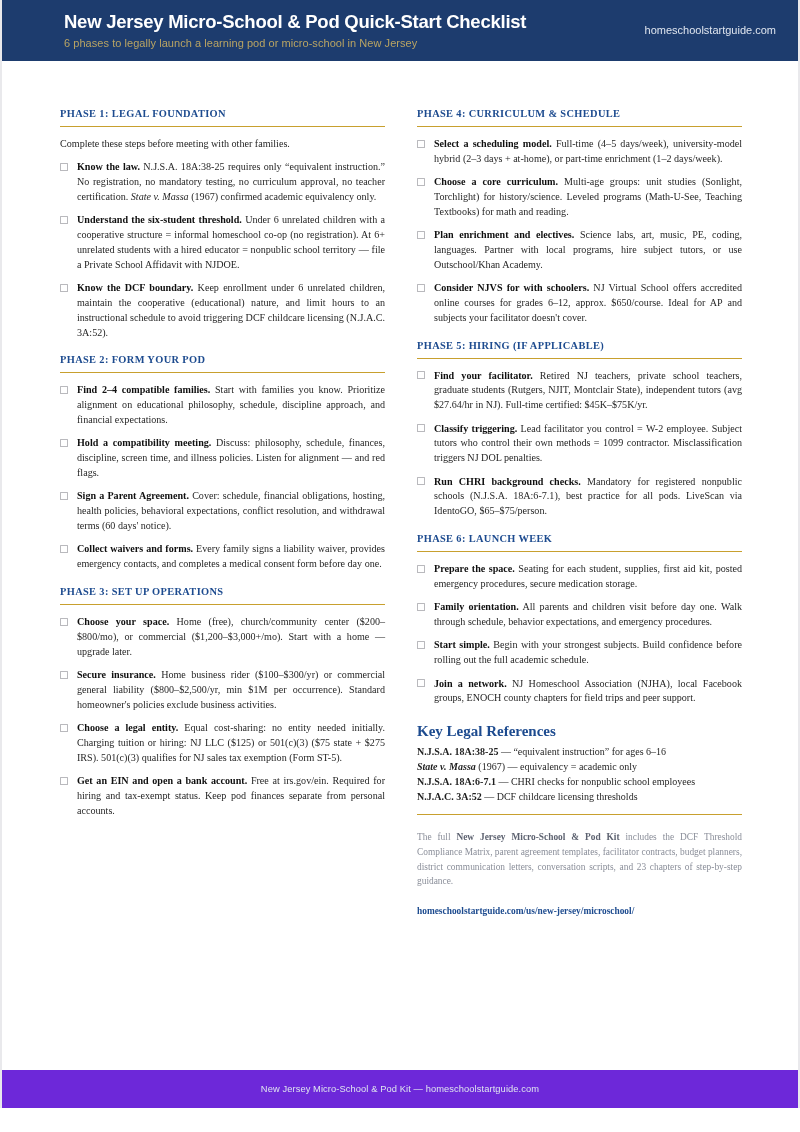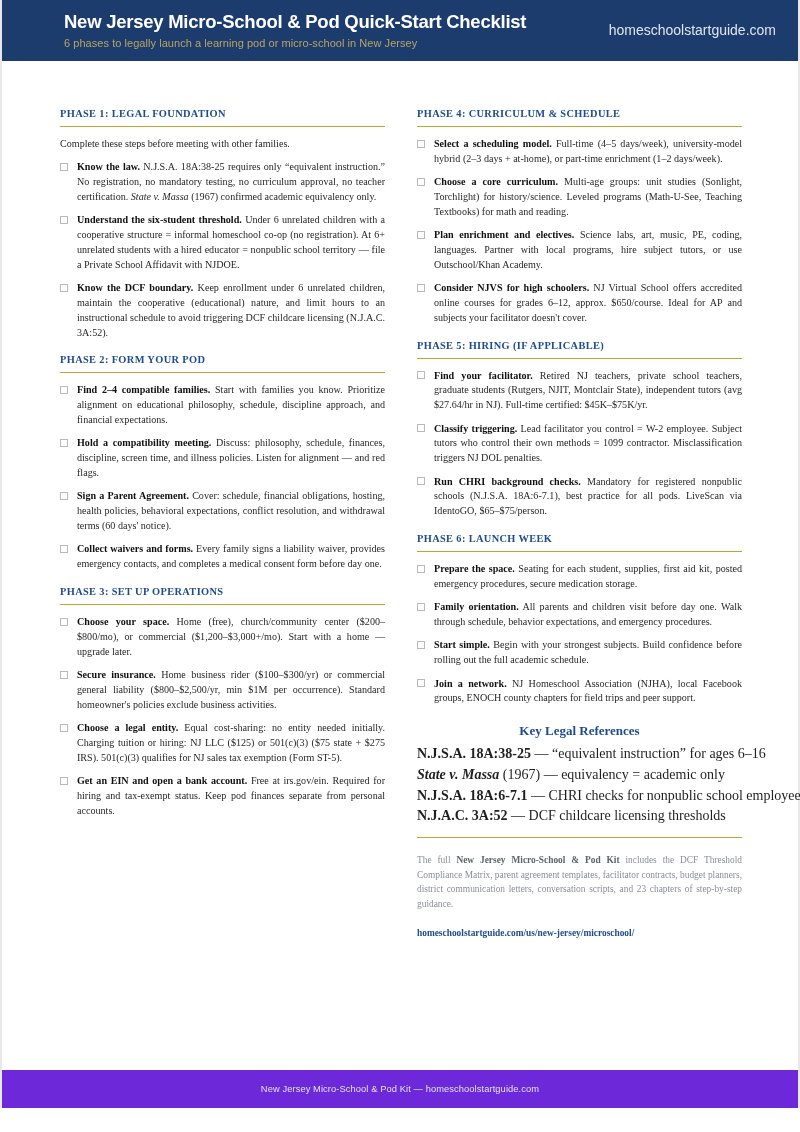--- a/index.html
+++ b/index.html
@@ -54,21 +54,21 @@
     margin-bottom: 4px;
   }
   .doc-subtitle {
     color: #b9a463;
     font-size: 11px;
     line-height: 1.1;
     letter-spacing: 0.05px;
   }
   .masthead-right {
     color: #dfe5ef;
-    font-size: 14px;
+    font-size: 11px;
     flex: 0 0 auto;
     padding-bottom: 1px;
     white-space: nowrap;
     text-align: center;
   }
 
   
   .content {
     flex: 1 1 auto;
     display: flex;
@@ -134,32 +134,31 @@
   .item-title {
     font-weight: bold;
     color: #101010;
   }
   .item-body { color: #262626; }
   .ital { font-style: italic; }
 
   
   .refs-head {
     color: #1d4b8f;
-    font-size: 13px;
+    font-size: 15px;
     font-weight: bold;
     margin: 17px 0 5px 0;
-    text-align: center;
   }
   ul.refs {
     list-style: none;
     margin: 0;
     padding: 0;
   }
   ul.refs > li {
-    font-size: 14px;
+    font-size: 10px;
     line-height: 1.48;
     color: #1f1f1f;
     white-space: nowrap;
   }
   .ref-cite { font-weight: bold; }
   .ref-cite.italic { font-style: italic; font-weight: bold; }
   .ref-rest { font-weight: normal; }
 
   
   .promo {
@@ -244,21 +243,21 @@
         </div>
       </div>
     <div class="col" id="right-col">
         <div class="phase-block">
           <div class="phase-head">PHASE 4: CURRICULUM &amp; SCHEDULE</div>
           <div class="phase-rule"></div>
           <ul class="checklist">
             <li><span class="cbox"></span><span class="item-title">Select a scheduling model.</span> <span class="item-body">Full-time (4–5 days/week), university-model hybrid (2–3 days + at-home), or part-time enrichment (1–2 days/week).</span></li>
             <li><span class="cbox"></span><span class="item-title">Choose a core curriculum.</span> <span class="item-body">Multi-age groups:  unit studies (Sonlight, Torchlight) for history/science.  Leveled programs (Math-U-See, Teaching Textbooks) for math and reading.</span></li>
             <li><span class="cbox"></span><span class="item-title">Plan enrichment and electives.</span> <span class="item-body">Science labs, art, music, PE, coding, languages.  Partner with local programs, hire subject tutors, or use Outschool/Khan Academy.</span></li>
-            <li><span class="cbox"></span><span class="item-title">Consider NJVS for high schoolers.</span> <span class="item-body">NJ Virtual School offers accredited online courses for grades 6–12, approx. $650/course. Ideal for AP and subjects your facilitator doesn't cover.</span></li>
+            <li><span class="cbox"></span><span class="item-title">Consider NJVS for with schoolers.</span> <span class="item-body">NJ Virtual School offers accredited online courses for grades 6–12, approx. $650/course. Ideal for AP and subjects your facilitator doesn't cover.</span></li>
           </ul>
         </div>
         <div class="phase-block">
           <div class="phase-head">PHASE 5: HIRING (IF APPLICABLE)</div>
           <div class="phase-rule"></div>
           <ul class="checklist">
             <li><span class="cbox"></span><span class="item-title">Find your facilitator.</span> <span class="item-body">Retired NJ teachers, private school teachers, graduate students (Rutgers, NJIT, Montclair State), independent tutors (avg $27.64/hr in NJ). Full-time certified: $45K–$75K/yr.</span></li>
             <li><span class="cbox"></span><span class="item-title">Classify triggering.</span> <span class="item-body">Lead facilitator you control = W-2 employee.  Subject tutors who control their own methods = 1099 contractor. Misclassification triggers NJ DOL penalties.</span></li>
             <li><span class="cbox"></span><span class="item-title">Run CHRI background checks.</span> <span class="item-body">Mandatory for registered nonpublic schools (N.J.S.A. 18A:6-7.1), best practice for all pods.   LiveScan via IdentoGO, $65–$75/person.</span></li>
           </ul>

